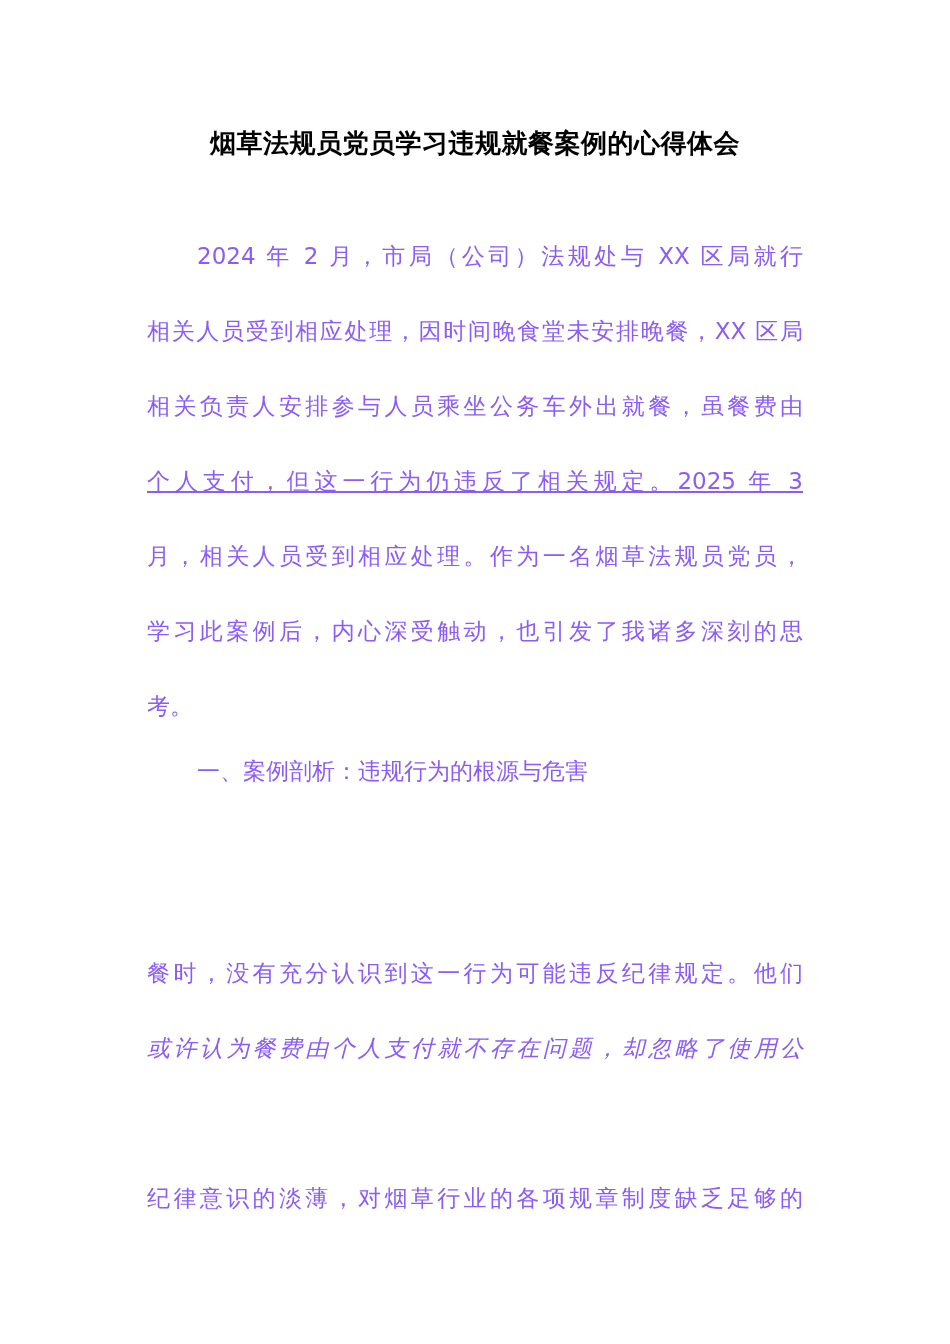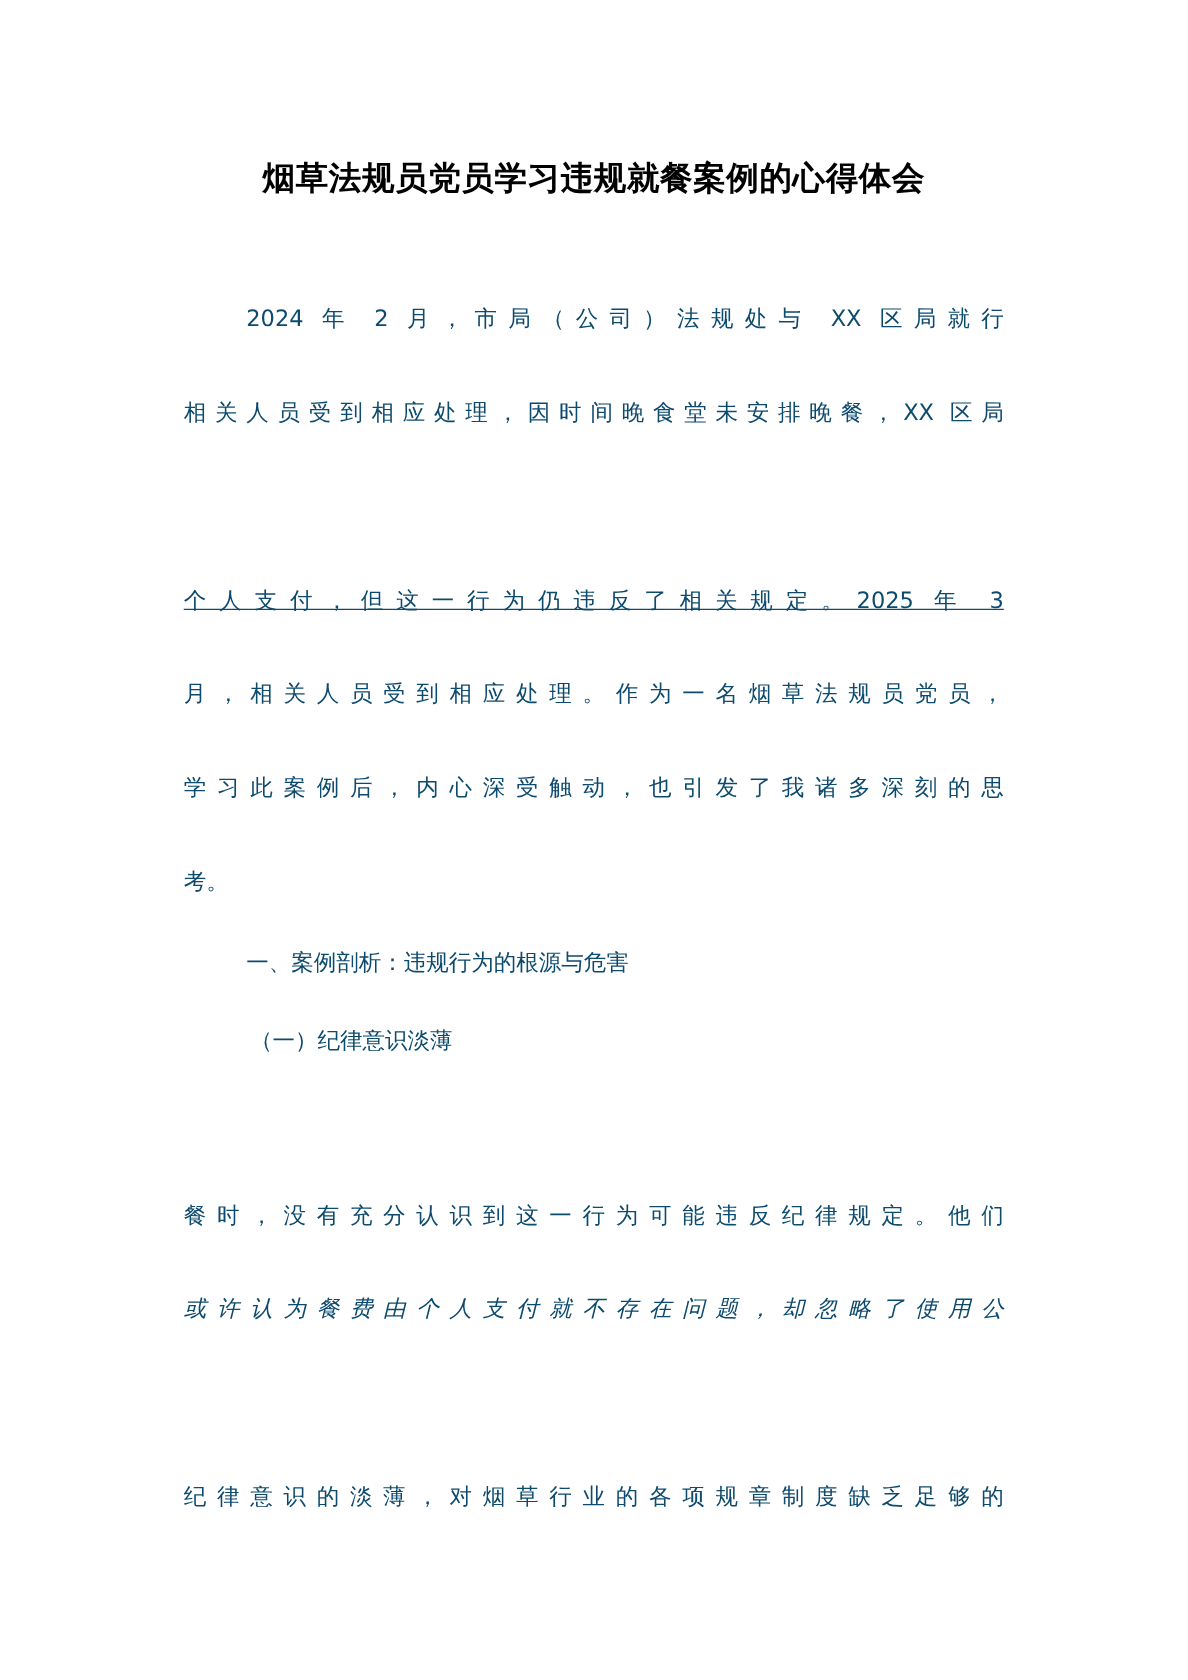--- a/index.html
+++ b/index.html
@@ -32,42 +32,42 @@
       font-size: 26px;
       font-weight: bold;
       letter-spacing: 0.5px;
       line-height: 38px;
       color: #000000;
     }
     .line {
       position: absolute;
       left: 147px;
       width: 656px;
-      font-size: 18px;
+      font-size: 23px;
       line-height: 32px;
       white-space: nowrap;
-      color: #0c4a6e;
+      color: #8b5cf6;
     }
     .justify {
       text-align: justify;
       text-align-last: justify;
     }
   </style>
 </head>
 <body>
 
 <div class="page">
   <div class="title">烟草法规员党员学习违规就餐案例的心得体会</div>
 
   <div class="line justify" style="top:240px; padding-left:50px; width:606px;">2024 年 2 月，市局（公司）法规处与 XX 区局就行</div>
   <div class="line justify" style="top:315px;">相关人员受到相应处理，因时间晚食堂未安排晚餐，XX 区局</div>
+  <div class="line justify" style="top:390px;">相关负责人安排参与人员乘坐公务车外出就餐，虽餐费由</div>
   <div class="line justify" style="top:465px;text-decoration:underline;">个人支付，但这一行为仍违反了相关规定。2025 年 3</div>
   <div class="line justify" style="top:540px;">月，相关人员受到相应处理。作为一名烟草法规员党员，</div>
   <div class="line justify" style="top:615px;">学习此案例后，内心深受触动，也引发了我诸多深刻的思</div>
   <div class="line" style="top:690px;">考。</div>
 
   <div class="line" style="top:755px; padding-left:50px; width:606px;">一、案例剖析：违规行为的根源与危害</div>
-  <div class="line" style="top:817px; padding-left:50px; width:606px; left:150px;">（一）纪律意识淡薄</div>
 
   <div class="line justify" style="top:957px;">餐时，没有充分认识到这一行为可能违反纪律规定。他们</div>
   <div class="line justify" style="top:1032px;font-style:italic;">或许认为餐费由个人支付就不存在问题，却忽略了使用公</div>
   <div class="line justify" style="top:1182px;">纪律意识的淡薄，对烟草行业的各项规章制度缺乏足够的</div>
 </div>
 
 </body></html>

